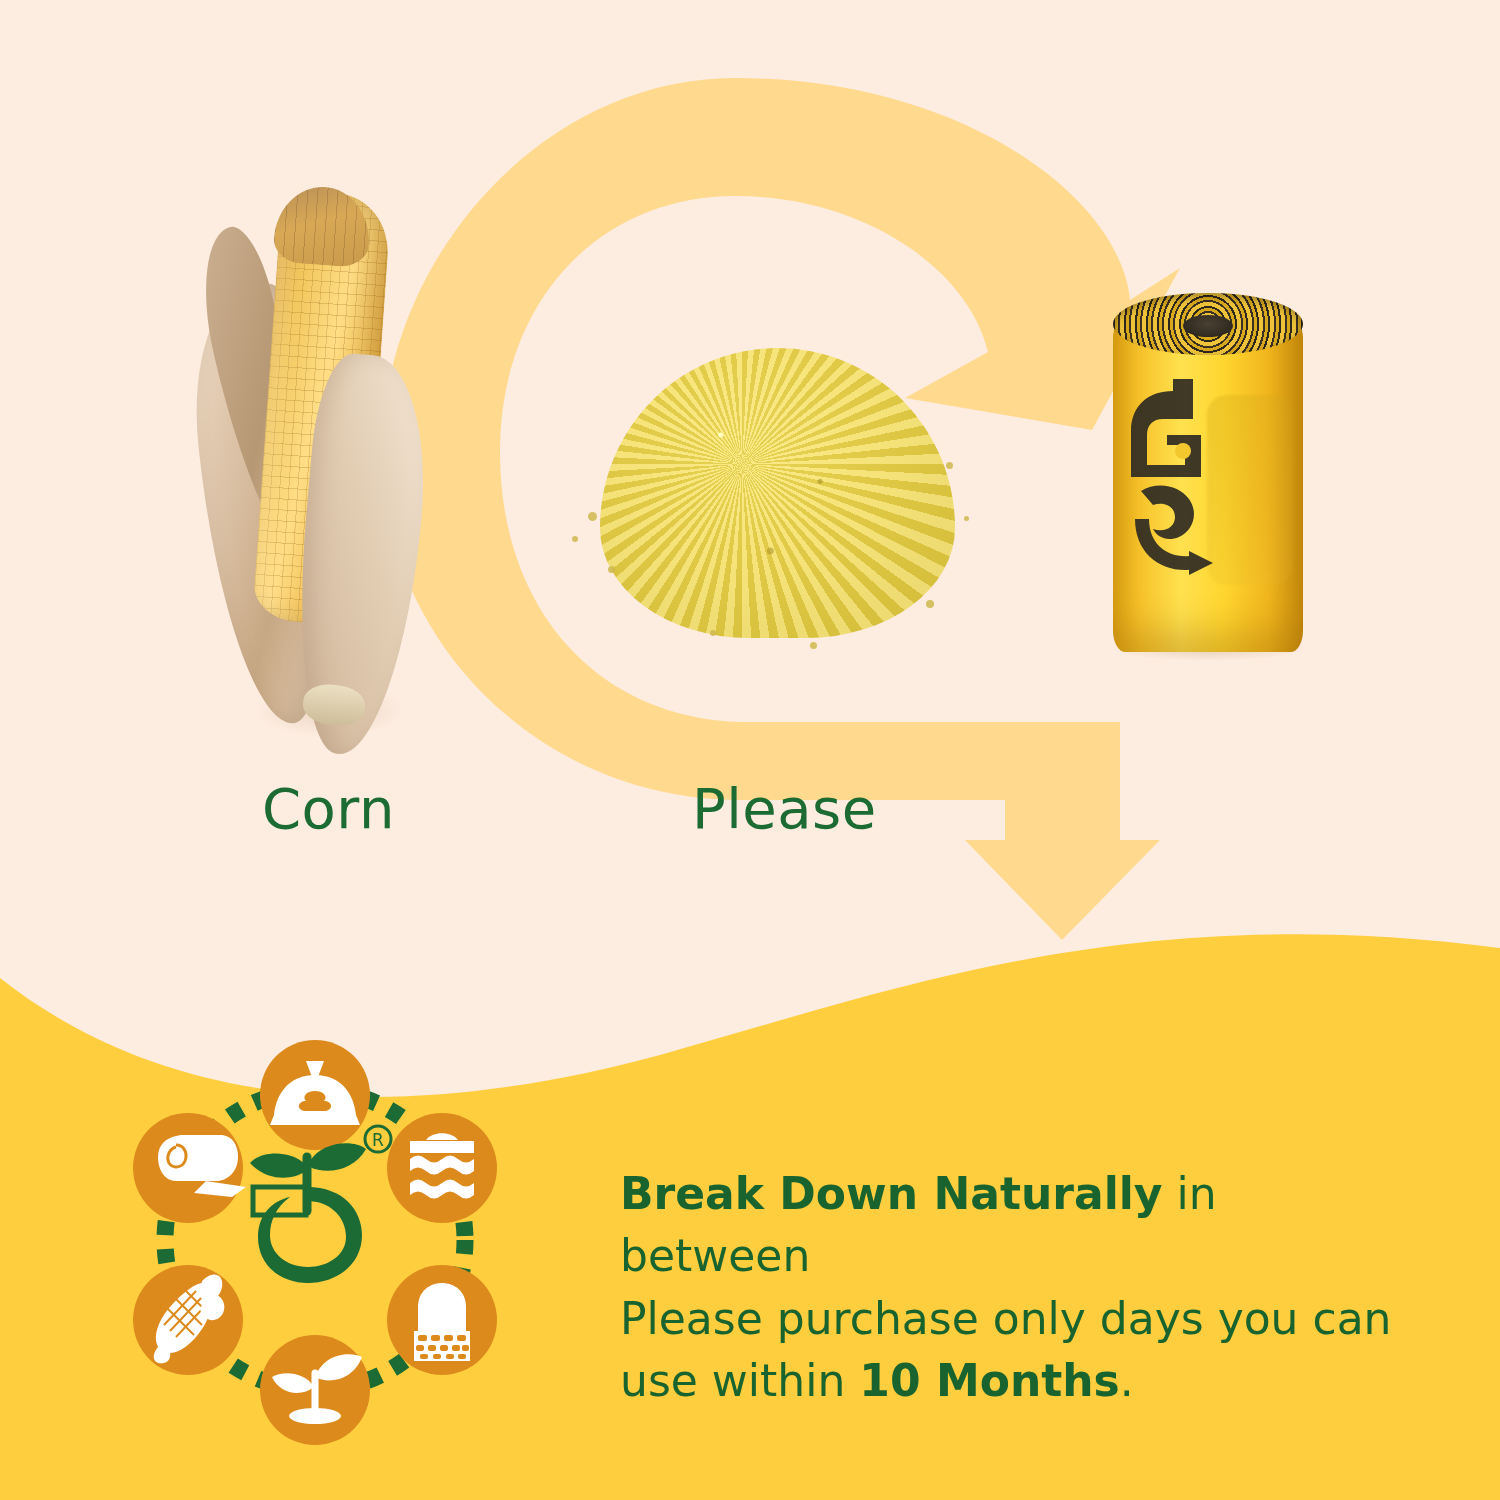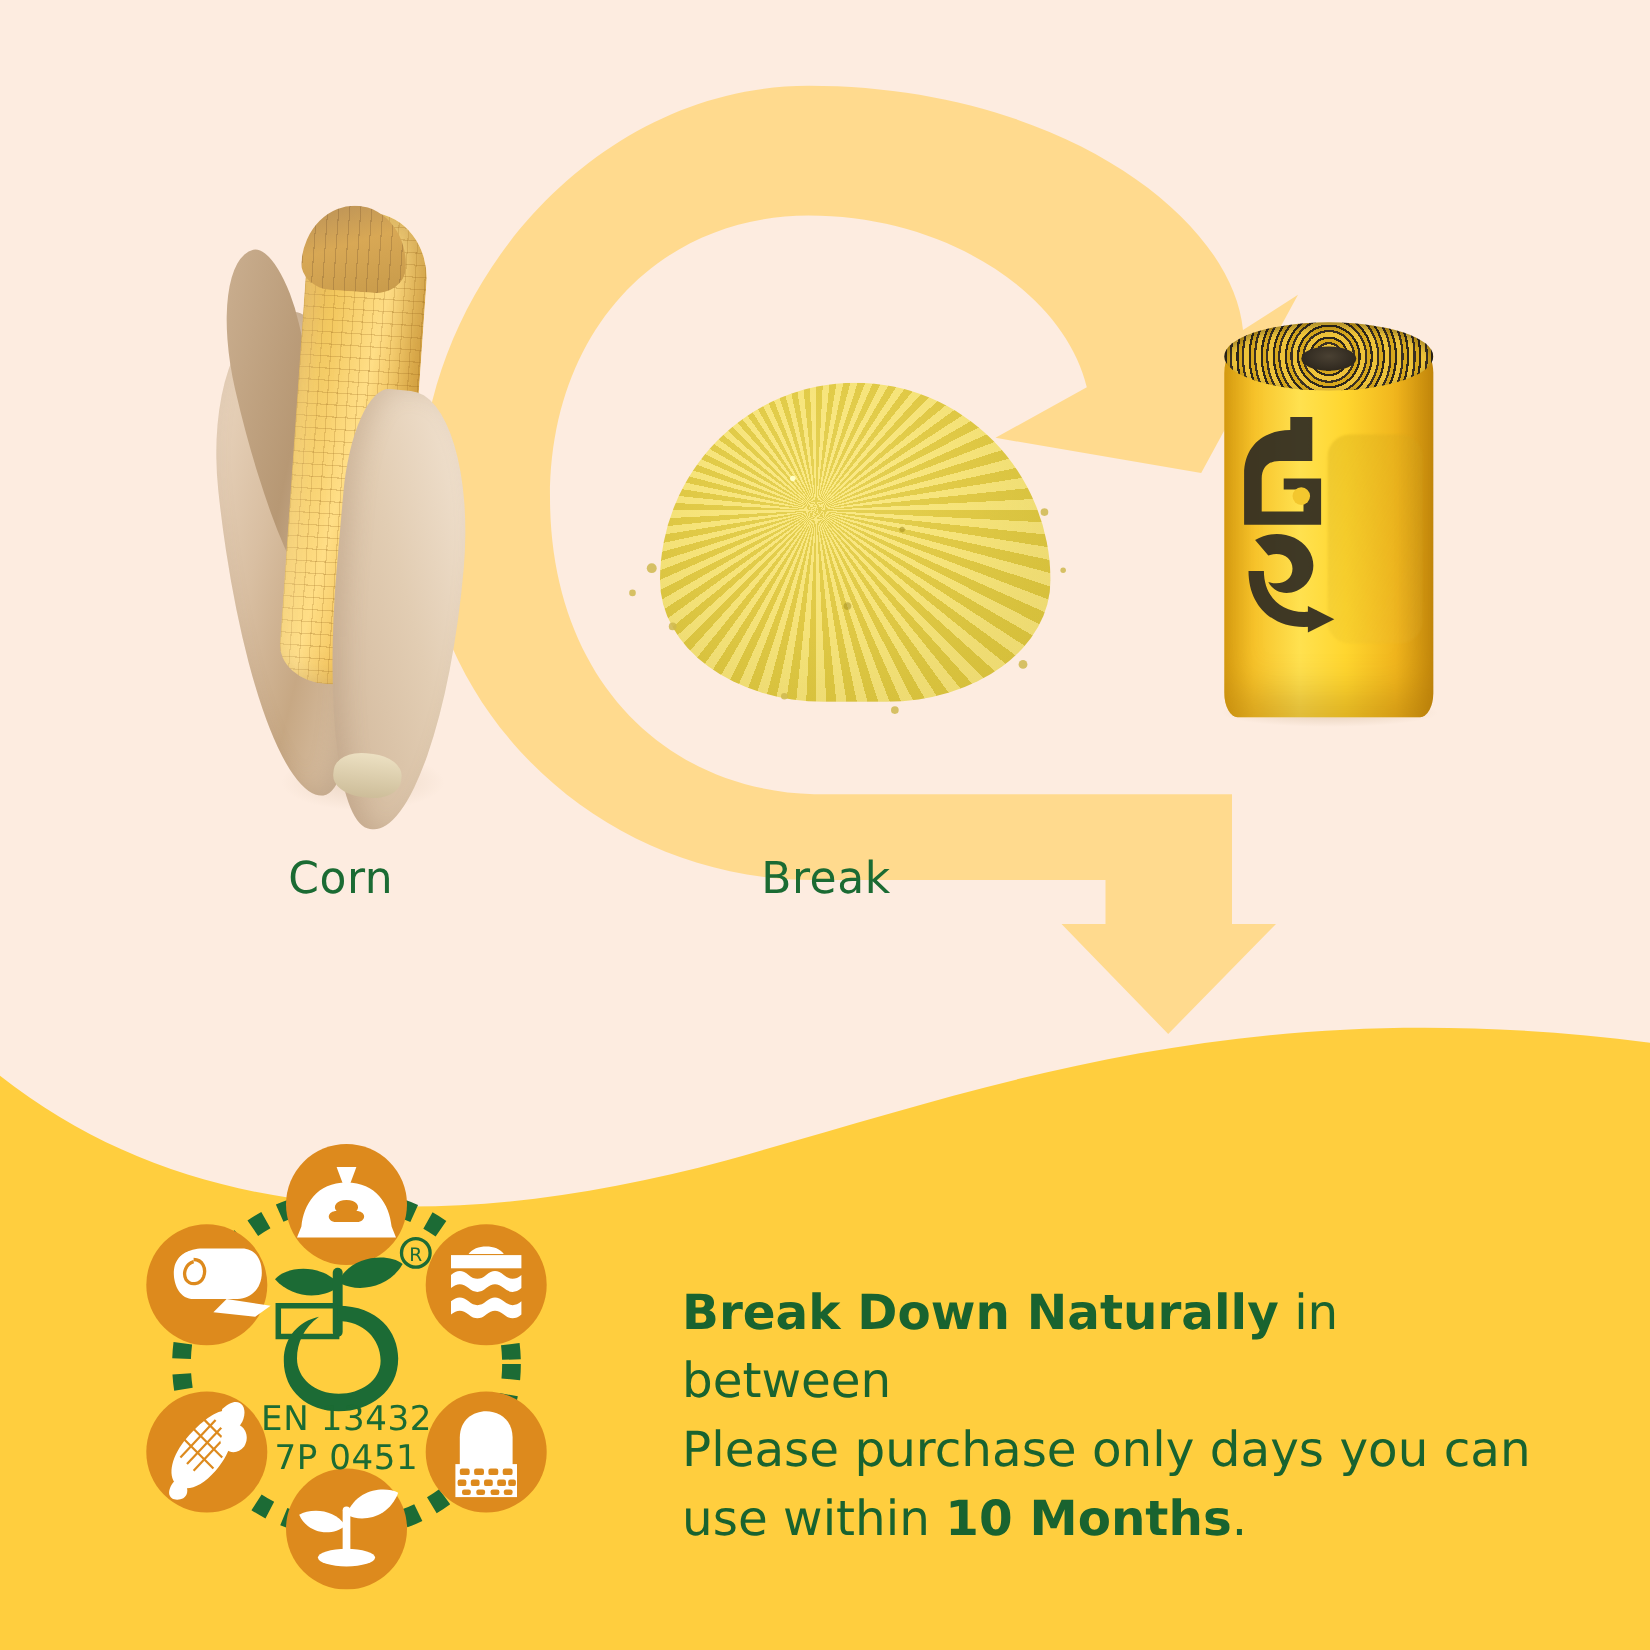--- a/index.html
+++ b/index.html
@@ -83,21 +83,21 @@
     background:radial-gradient(ellipse at 50% 40%,#4a4133,#241e16);}
   .roll-logo{position:absolute;left:28px;top:98px;width:92px;height:208px;
     color:#2f2b22;opacity:.92;}
   .roll-ghost{position:absolute;left:112px;top:120px;width:86px;height:190px;
     background:linear-gradient(120deg, rgba(200,160,20,.30), rgba(255,230,120,.06));
     border-radius:20px;filter:blur(1px);}
   .roll-shadow{position:absolute;left:14px;top:360px;width:200px;height:26px;
     background:radial-gradient(ellipse at center, rgba(160,120,60,.25), rgba(0,0,0,0) 70%);}
 
   
-  .caption{position:absolute;color:#1b6b33;font-size:40px;letter-spacing:.5px;
+  .caption{position:absolute;color:#1b6b33;font-size:56px;letter-spacing:.5px;
     font-family:"DejaVu Sans", sans-serif;font-weight:400;white-space:nowrap;}
   .cap-corn{left:262px;top:776px;}
   .cap-starch{left:692px;top:776px;}
   .cap-bag{left:1105px;top:776px;}
 
   
   .badge{position:absolute;left:110px;top:1035px;width:410px;height:410px;}
   .badge-text{position:absolute;left:0;top:238px;width:410px;text-align:center;
     color:#1b6b33;font-size:31px;line-height:1.12;font-family:"DejaVu Sans", sans-serif;
     letter-spacing:.5px;}
@@ -176,21 +176,21 @@
       <circle cx="60" cy="78" r="8" fill="#f3c52c"></circle>
       <path d="M18 118 C34 108 56 112 66 126 C76 140 70 158 56 164 C44 169 34 164 30 156 C42 160 52 154 52 144 C52 134 42 128 30 132 Z" fill="#2f2b22"></path>
       <path d="M12 146 C12 182 40 202 74 196 L74 182 C46 188 26 172 26 146 Z" fill="#2f2b22"></path>
       <path d="M66 178 L90 190 L66 202 Z" fill="#2f2b22"></path>
     </svg>
     <div class="roll-top"></div>
     <div class="roll-core"></div>
   </div>
 
   <div class="caption cap-corn">Corn</div>
-  <div class="caption cap-starch">Break</div>
+  <div class="caption cap-starch">Please</div>
 
   <div class="badge">
     <svg viewBox="0 0 410 410" width="410" height="410">
 
       <g fill="none" stroke="#1C6B35" stroke-width="17" stroke-linecap="butt" stroke-dasharray="14 14">
         <circle cx="205" cy="205" r="150"></circle>
       </g>
 
       <g>
         <circle cx="205" cy="205" r="0" fill="none"></circle>
@@ -268,24 +268,20 @@
         <path d="M197 122 L197 176" stroke="#1C6B35" stroke-width="9" fill="none" stroke-linecap="round"></path>
         <path d="M197 152 C234 152 252 176 252 200 C252 230 226 248 198 248 C170 248 148 230 148 202 C148 180 162 166 180 162
                  C166 172 160 186 160 200 C160 218 176 232 198 232 C218 232 236 220 236 202 C236 182 220 166 197 166 Z" fill="#1C6B35"></path>
         <g>
           <circle cx="268" cy="104" r="13" fill="none" stroke="#1C6B35" stroke-width="3"></circle>
           <text x="268" y="111" font-size="17" font-family="DejaVu Sans, sans-serif" fill="#1C6B35" text-anchor="middle">R</text>
         </g>
       </g>
     </svg>
 
-    <div class="badge-text">
-      <div>EN 13432</div>
-      <div>7P 0451</div>
-    </div>
   </div>
 
   <div class="copy">
     <div>
       <b>Break Down Naturally</b><span> in between</span>
     </div>
     <div>Please purchase only days you can</div>
     <div>
       <span>use within </span><b>10 Months</b><span>.</span>
     </div>

